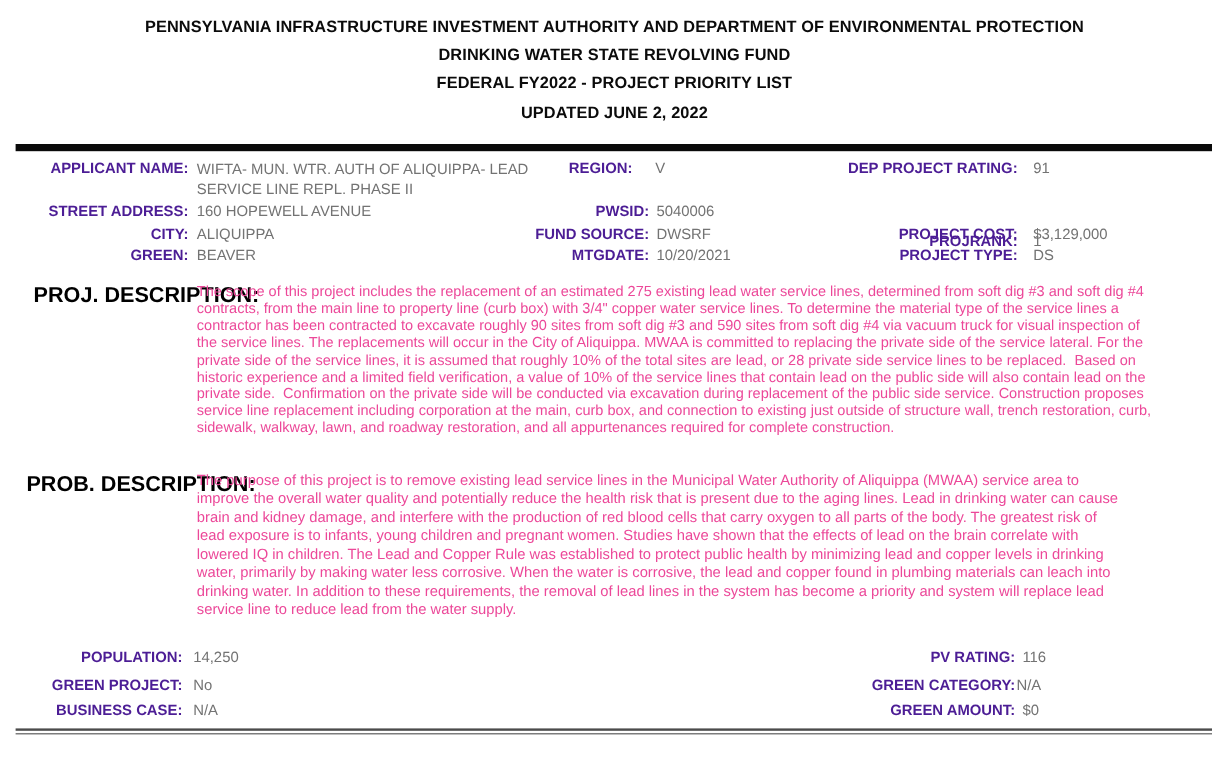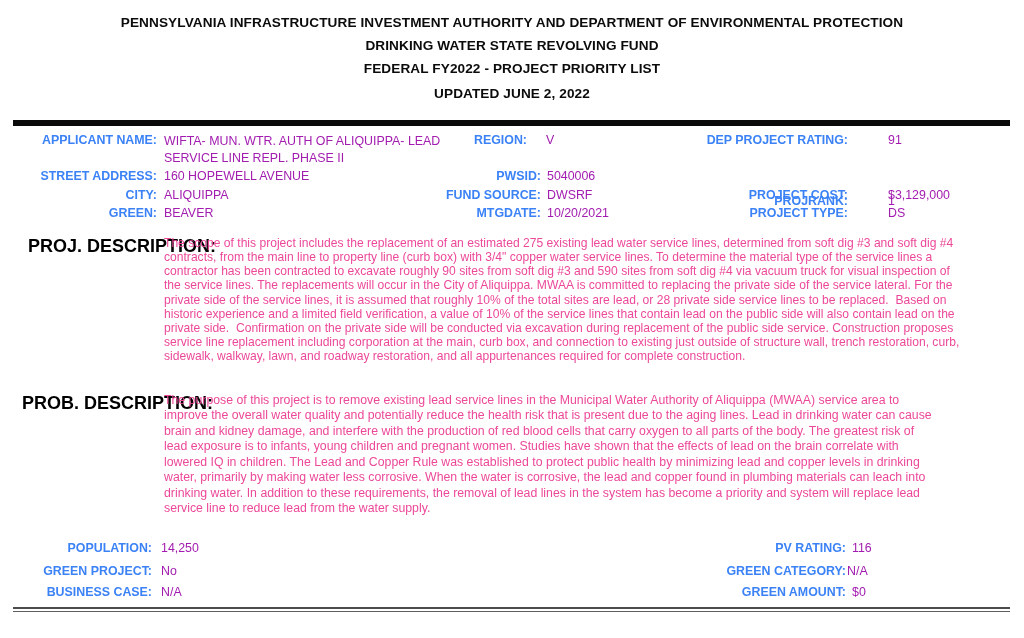--- a/index.html
+++ b/index.html
@@ -17,44 +17,44 @@
   }
   .t1 { top:15px; } .t2 { top:38px; } .t3 { top:61px; } .t4 { top:86px; }
 
   
   .rule-thick { position:absolute; left:13px; top:120px; width:997px; height:6px; background:#0a0a0a; }
   .rule-d1 { position:absolute; left:13px; top:607px; width:997px; height:2px; background:#4c4c4c; }
   .rule-d2 { position:absolute; left:13px; top:610.5px; width:997px; height:1.5px; background:#5e5e5e; }
 
   
   .lbl {
-    position:absolute; font-weight:bold; font-size:12.4px; color:#3b82f6;
+    position:absolute; font-weight:bold; font-size:12.4px; color:#4c1d95;
     white-space:nowrap; text-align:right;
   }
   .val {
-    position:absolute; font-size:12.4px; color:#a21caf; white-space:nowrap;
+    position:absolute; font-size:12.4px; color:#737373; white-space:nowrap;
   }
 
   
   .lbl-l { left:0; width:157px; }
   .val-l { left:164px; }
   .r-app  { top:133px; } .r-app2 { top:133px; }
   .r-str  { top:169px; } .r-city { top:188px; } .r-cty { top:206px; }
   .v-app { white-space:normal; width:318px; line-height:16.5px; }
 
   
   .lbl-m { left:380px; width:161px; }
   .lbl-region { left:380px; width:147px; }
   .val-m { left:547px; }
   .val-region { left:546px; }
   .r-reg { top:133px; } .r-pws { top:169px; } .r-fnd { top:188px; } .r-mtg { top:206px; }
 
   
   .lbl-r { left:600px; width:248px; }
-  .val-r { left:888px; }
+  .val-r { left:861px; }
   .r-rate { top:133px; } .r-rank { top:169px;margin-top:25px; } .r-cost { top:188px; } .r-type { top:206px; }
 
   
   .desc-lbl {
     position:absolute; font-weight:bold; font-size:18px; color:#000; white-space:nowrap;
   }
   .proj-lbl { left:28px; top:236px; }
   .prob-lbl { left:22px; top:393px; }
   .desc-txt {
     position:absolute; left:164px; color:#ec4899; white-space:pre-wrap; text-align:left;

